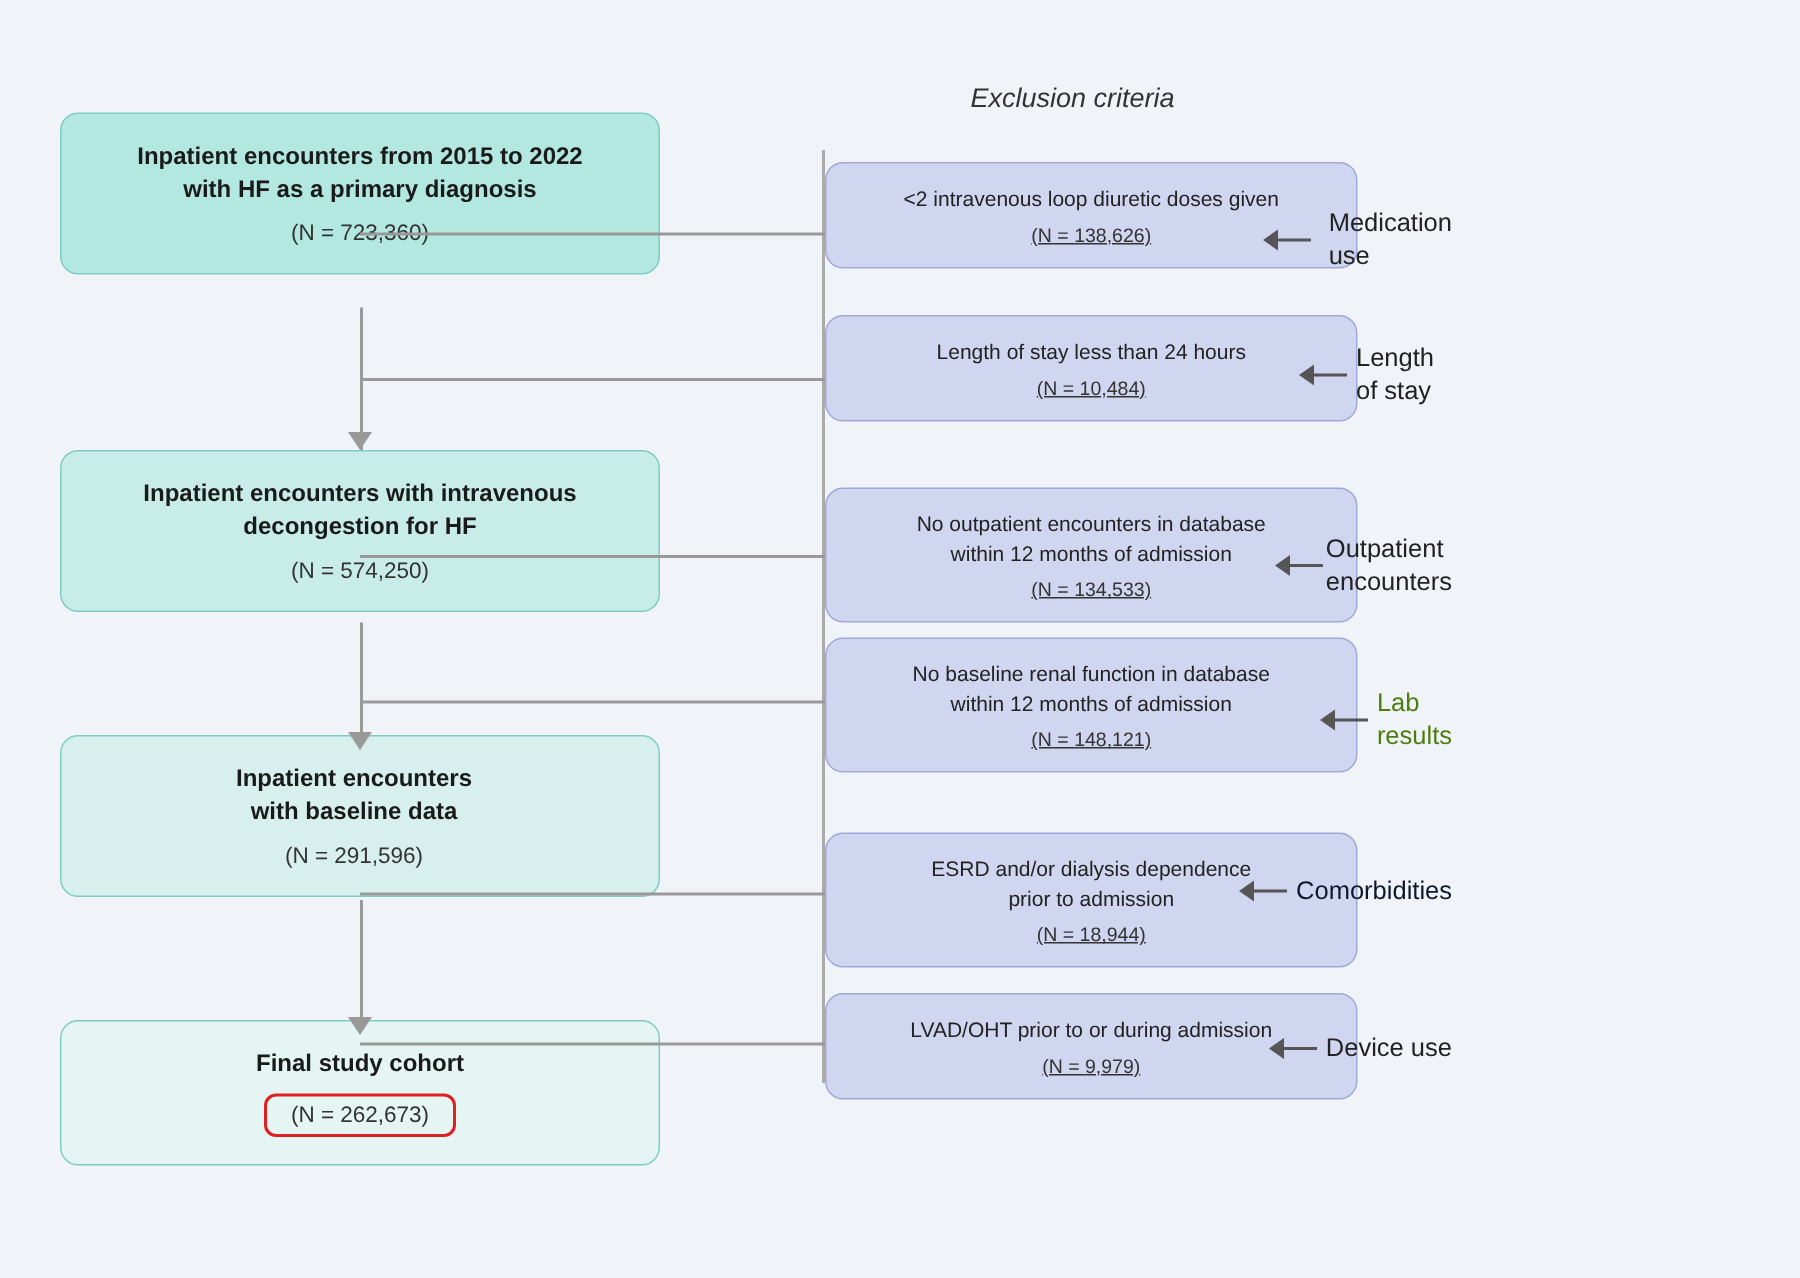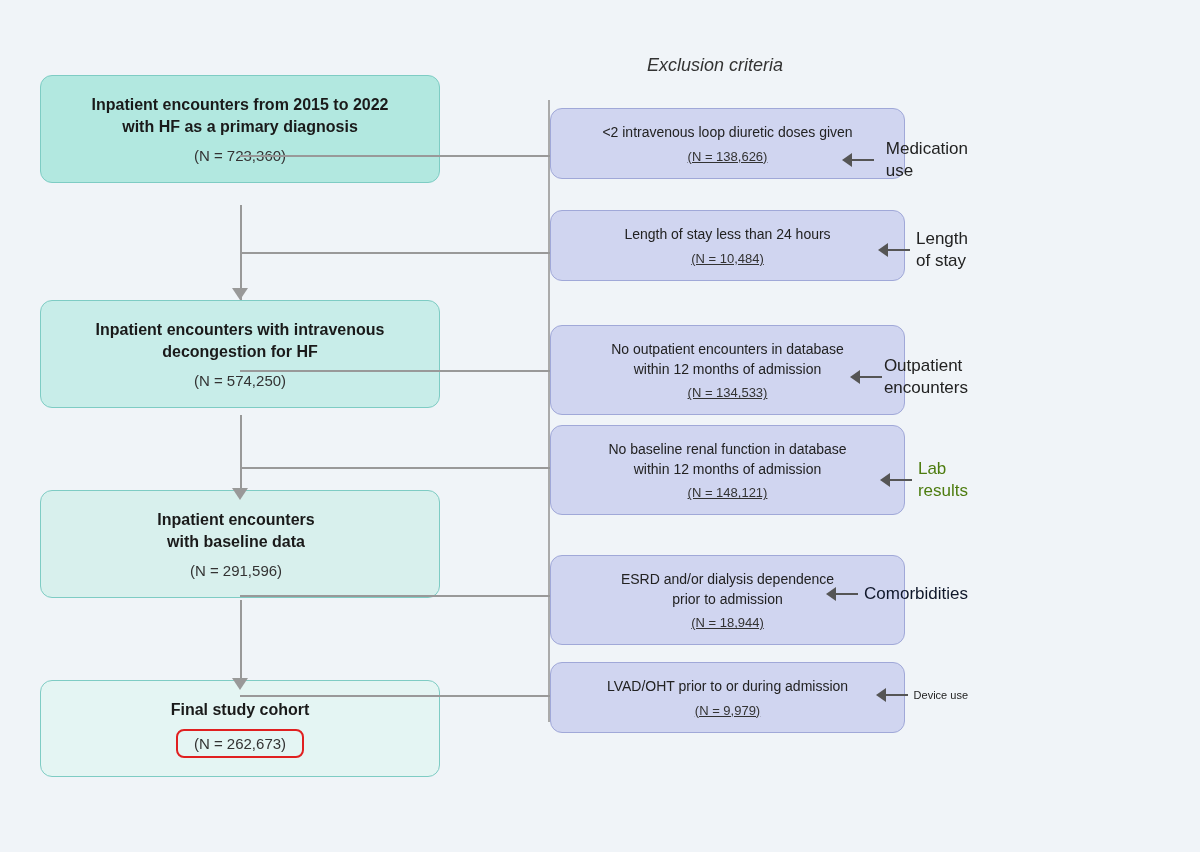--- a/index.html
+++ b/index.html
@@ -249,21 +249,21 @@
   </div>
 
   <div style="position:absolute; top:138px; right:12px; display:flex; align-items:center; gap:12px;justify-content:center;">
     <div style="display:flex; align-items:center;">
       <div style="width:0;height:0;border-top:7px solid transparent;border-bottom:7px solid transparent;border-right:10px solid #555;"></div>
       <div style="height:2px;width:22px;background:#555;"></div>
     </div>
     <div style="font-size:17px;color:#222;line-height:1.3;">Medication<br>use</div>
   </div>
 
-  <div style="position:absolute; top:228px; right:12px; display:flex; align-items:center; gap:6px;">
+  <div style="position:absolute; top:228px; right:24px; display:flex; align-items:center; gap:6px;">
     <div style="display:flex; align-items:center;">
       <div style="width:0;height:0;border-top:7px solid transparent;border-bottom:7px solid transparent;border-right:10px solid #555;"></div>
       <div style="height:2px;width:22px;background:#555;"></div>
     </div>
     <div style="font-size:17px;color:#222;line-height:1.3;">Length<br>of stay</div>
   </div>
 
   <div style="position:absolute; top:355px; right:12px; display:flex; align-items:center; gap:2px;">
     <div style="display:flex; align-items:center;">
       <div style="width:0;height:0;border-top:7px solid transparent;border-bottom:7px solid transparent;border-right:10px solid #555;"></div>
@@ -286,16 +286,16 @@
       <div style="height:2px;width:22px;background:#555;"></div>
     </div>
     <div style="font-size:17px;color:#0f172a;line-height:1.3;">Comorbidities</div>
   </div>
 
   <div style="position:absolute; top:688px; right:12px; display:flex; align-items:center; gap:6px;">
     <div style="display:flex; align-items:center;">
       <div style="width:0;height:0;border-top:7px solid transparent;border-bottom:7px solid transparent;border-right:10px solid #555;"></div>
       <div style="height:2px;width:22px;background:#555;"></div>
     </div>
-    <div style="font-size:11px;color:#222;line-height:1.3;">Device use</div>
+    <div style="font-size:17px;color:#222;line-height:1.3;">Device use</div>
   </div>
 
 </div>
 
 </body></html>

